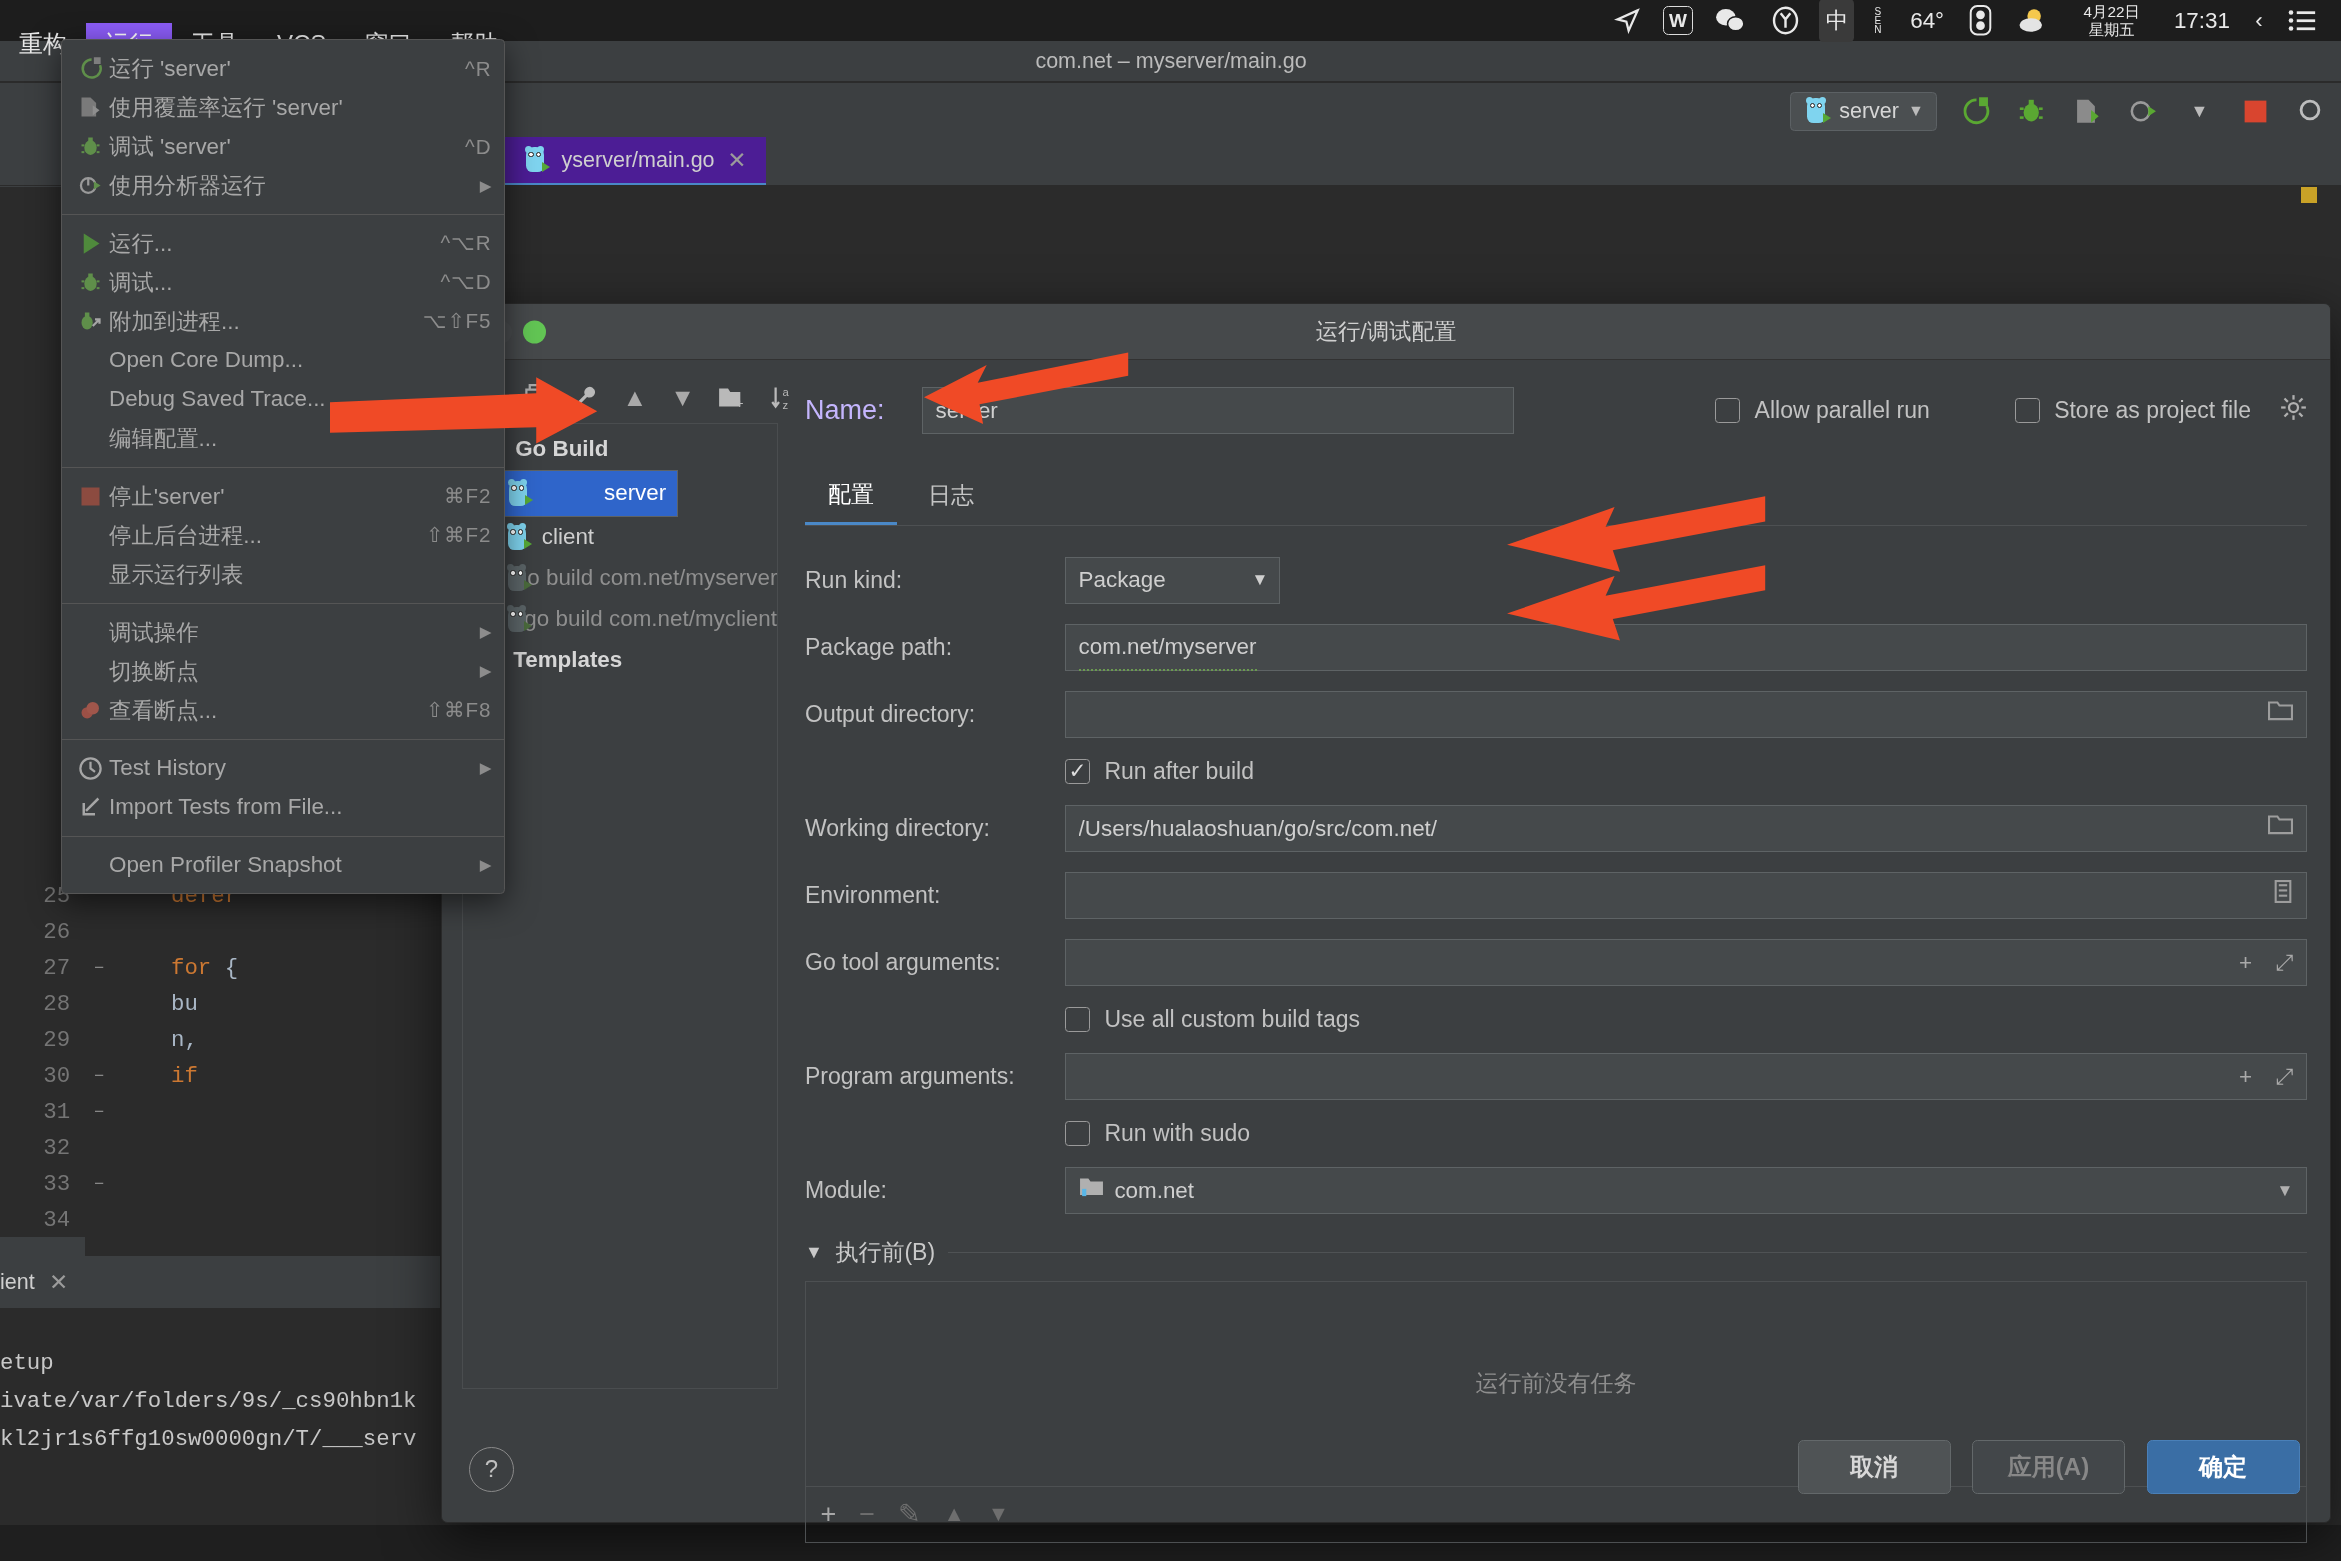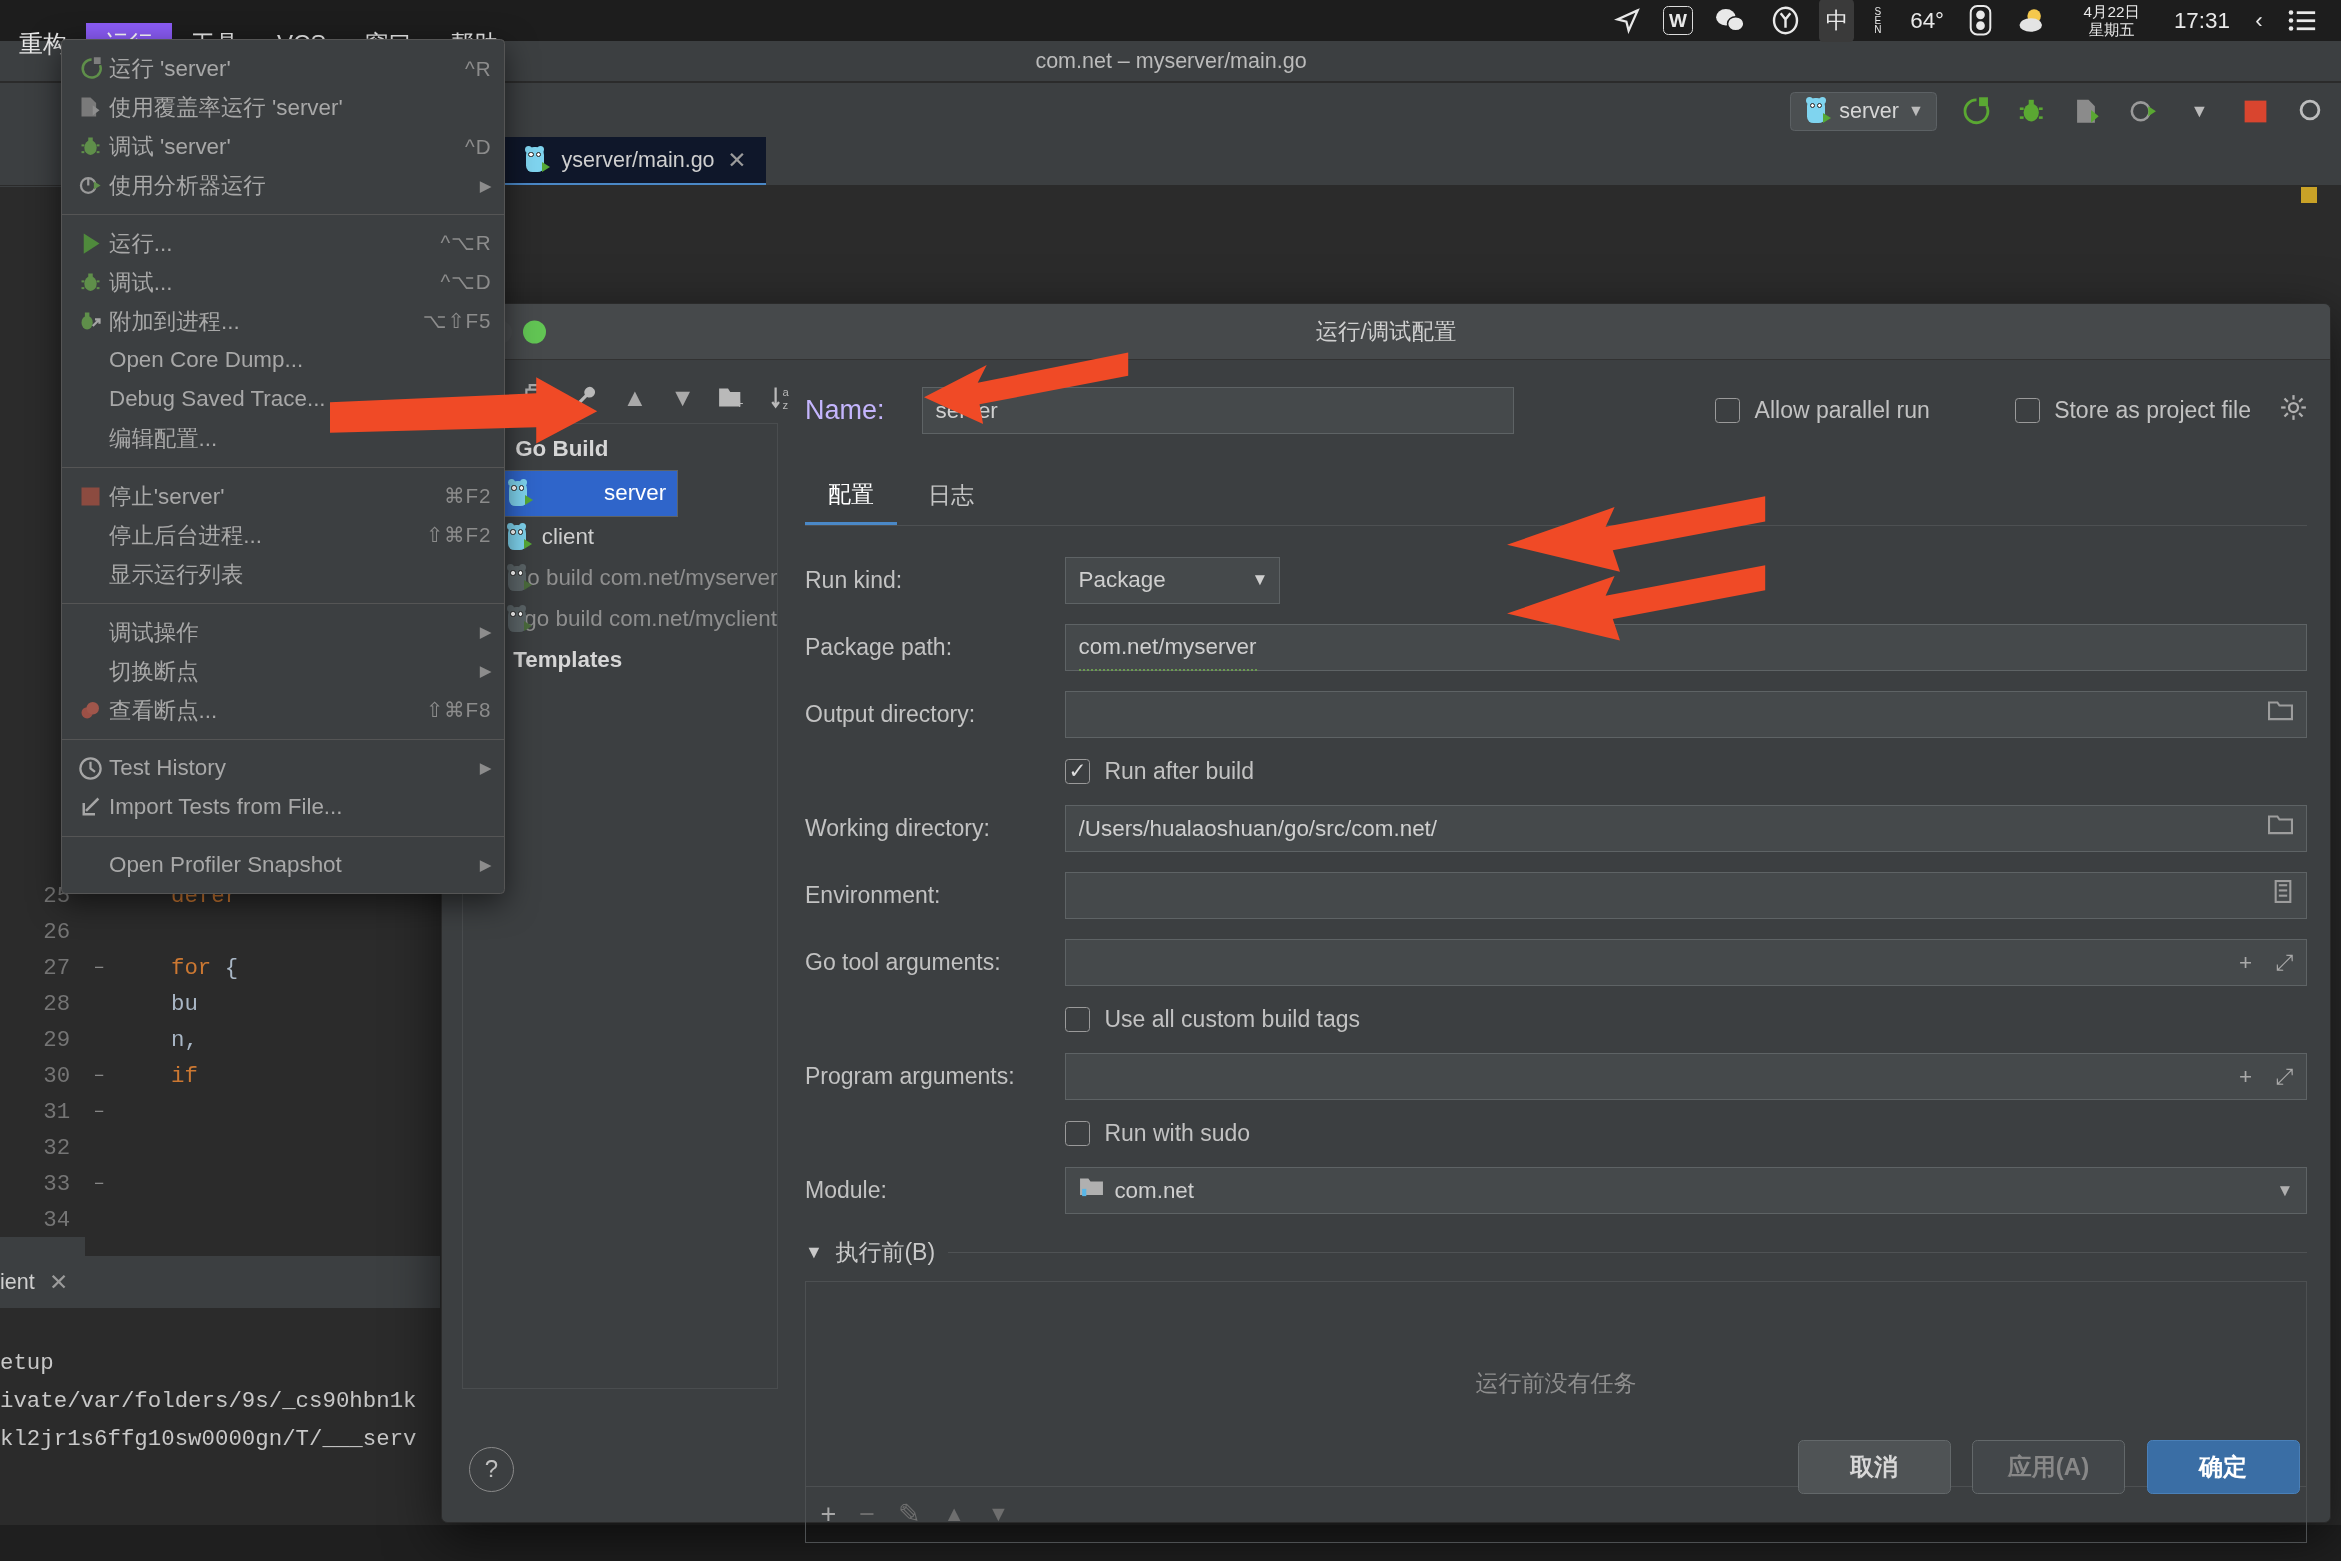--- a/index.html
+++ b/index.html
@@ -57,21 +57,21 @@
   }
   .tbicon { width: 36px; height: 36px; display:flex; align-items:center; justify-content:center; }
 
   .ide-tabs {
     position: absolute; left: 0; top: 138px; width: 2342px; height: 48px;
     background: #3c3f41; border-bottom: 0.9px solid #2b2b2b;
     display: flex; align-items: flex-end;
   }
   .tab {
     height: 48px; display: flex; align-items: center; gap: 12.6px;
-    padding: 0 20px; background: #0f172a; color: #cfcfcf; font-size: 21.5px;
+    padding: 0 20px; background: #4c1d95; color: #cfcfcf; font-size: 21.5px;
     border-bottom: 2.7px solid #4a88c7;
     margin-left: 502px;
   }
   .leftstrip {
     position: absolute; left: 0; top: 138px; width: 85px; height: 1423px;
     background: #3c3f41;
   }
 
   
   .editor {

